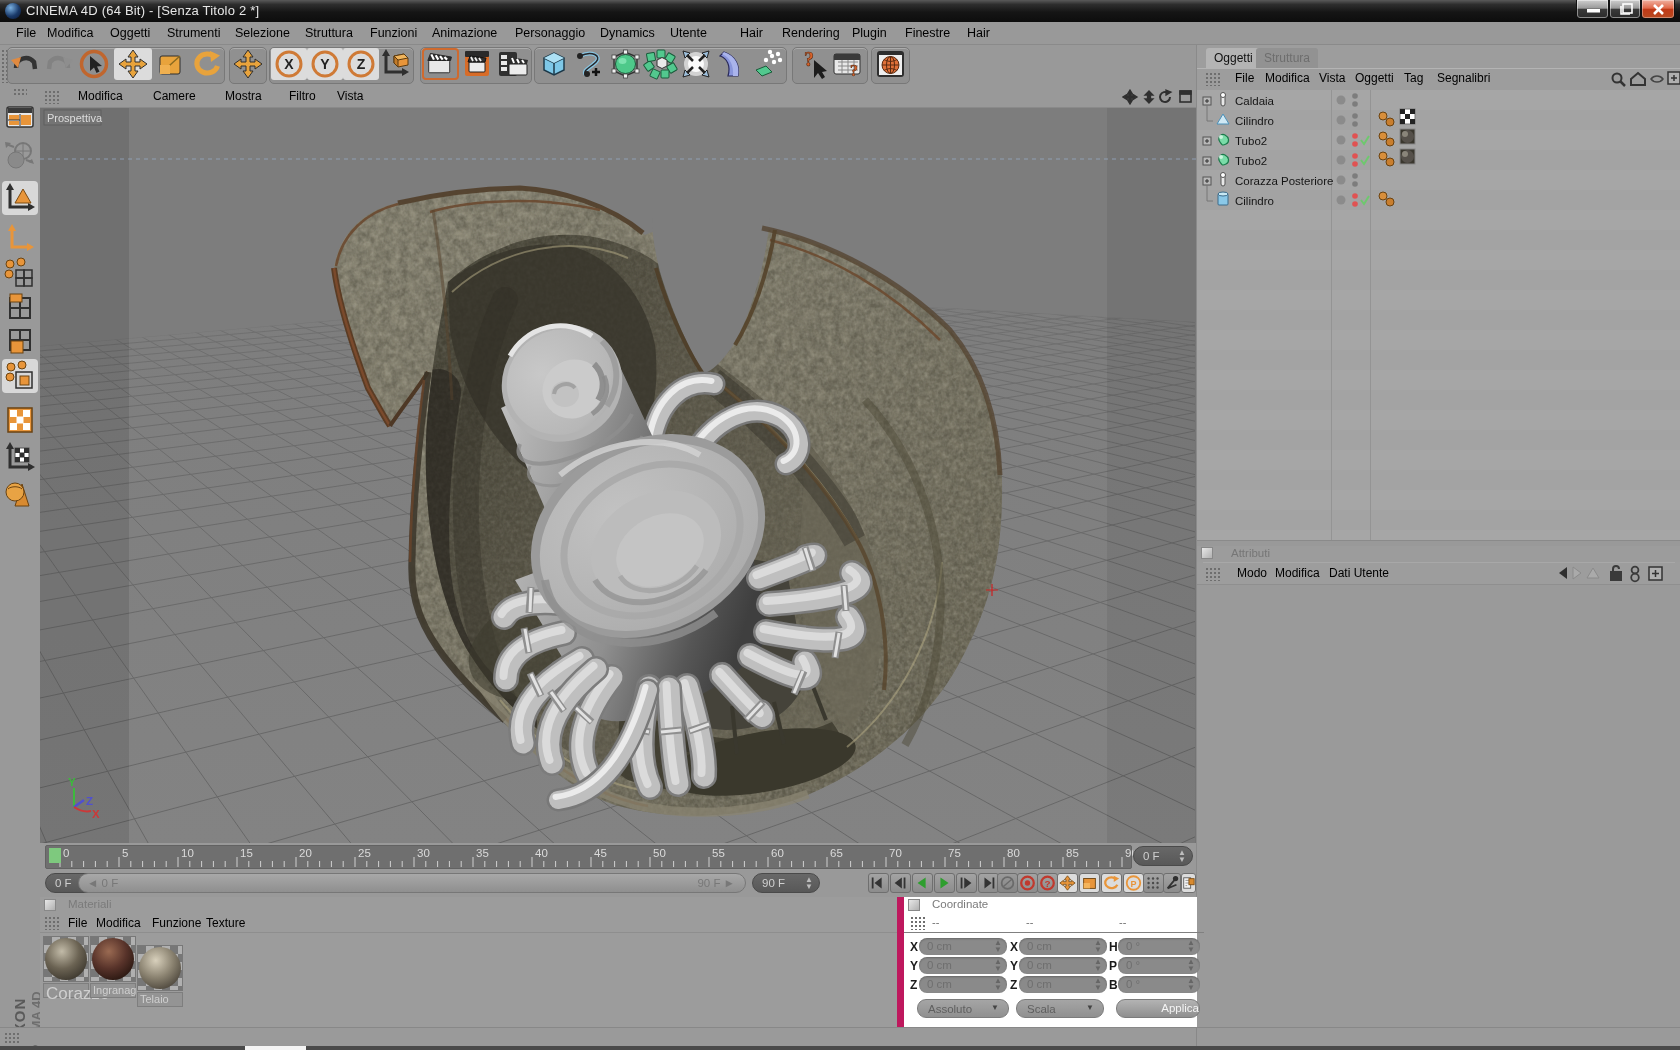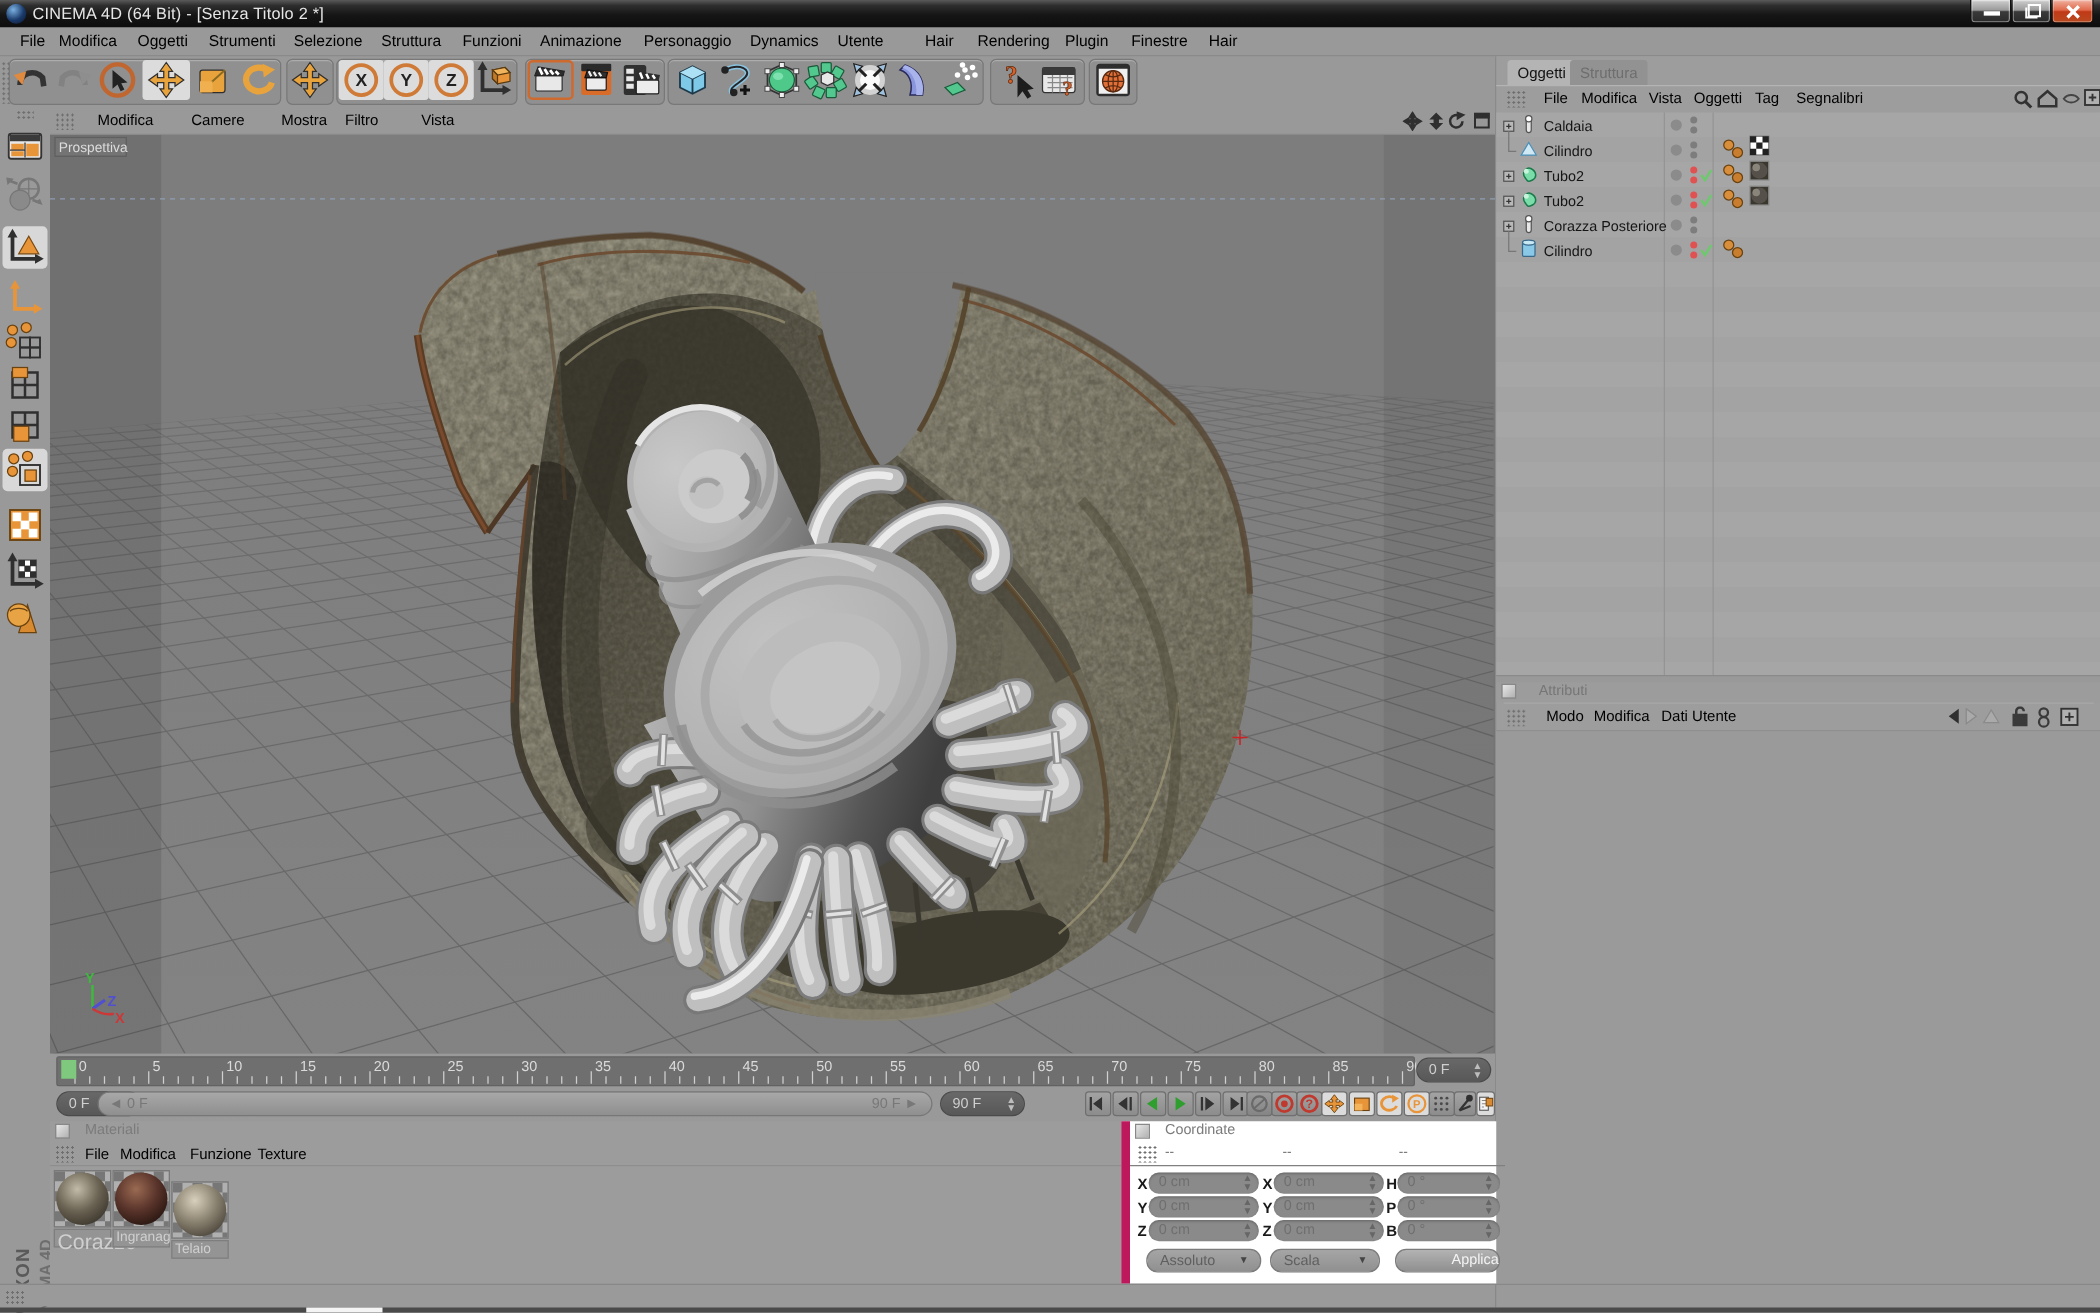--- a/index.html
+++ b/index.html
@@ -359,21 +359,21 @@
 </div>
 <div class="abs" style="left:0;top:975px;width:40px;height:75px">
 <div class="abs" style="left:-26px;top:30px;width:90px;transform:rotate(-90deg);transform-origin:center;color:#5a5a5a;font-weight:bold;font-size:15px;letter-spacing:1px">MAXON</div>
 <div class="abs" style="left:-16px;top:28px;width:104px;transform:rotate(-90deg);transform-origin:center;color:#6e6e6e;font-weight:bold;font-size:13px">CINEMA 4D</div>
 </div>
 <div class="abs" style="left:40px;top:86px;width:1156px;height:22px;background:#999;border-bottom:1px solid #8a8a8a">
     <div class="grip abs" style="left:4px;top:4px;width:16px;height:14px"></div>
     <span class="abs" style="left:38px;top:3px;font-size:12px">Modifica</span>
     <span class="abs" style="left:113px;top:3px;font-size:12px">Camere</span>
     <span class="abs" style="left:185px;top:3px;font-size:12px">Mostra</span>
-    <span class="abs" style="left:236px;top:3px;font-size:12px">Filtro</span>
+    <span class="abs" style="left:249px;top:3px;font-size:12px">Filtro</span>
     <span class="abs" style="left:297px;top:3px;font-size:12px">Vista</span>
     <svg class="abs" style="left:1082px;top:3px" width="72" height="16" viewBox="0 0 72 16">
       <g stroke="#2f2f2f" stroke-width="1.3" fill="#2f2f2f">
         <path d="M8 1 L10.5 5 L9 5 L9 7 L11 7 L11 5.5 L15 8 L11 10.5 L11 9 L9 9 L9 11 L10.5 11 L8 15 L5.5 11 L7 11 L7 9 L5 9 L5 10.5 L1 8 L5 5.5 L5 7 L7 7 L7 5 L5.5 5 Z"></path>
         <path d="M27 2 L31 6 L28.5 6 L28.5 10 L31 10 L27 14 L23 10 L25.5 10 L25.5 6 L23 6 Z"></path>
         <path d="M46 4 A5 5 0 1 0 48 8" fill="none" stroke-width="2"></path>
         <path d="M44 1 L49 3 L44 6 Z"></path>
         <rect x="58" y="2" width="11" height="11" fill="none" stroke-width="1.6"></rect>
         <rect x="58" y="2" width="11" height="3.2" fill="#2f2f2f"></rect>
       </g>

